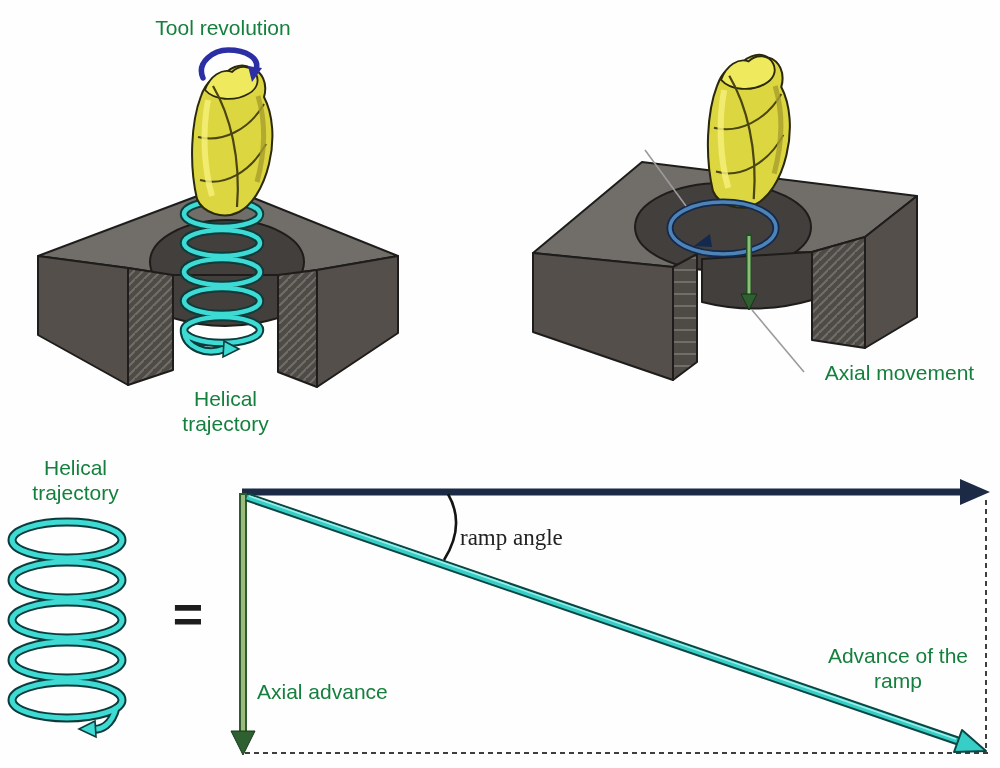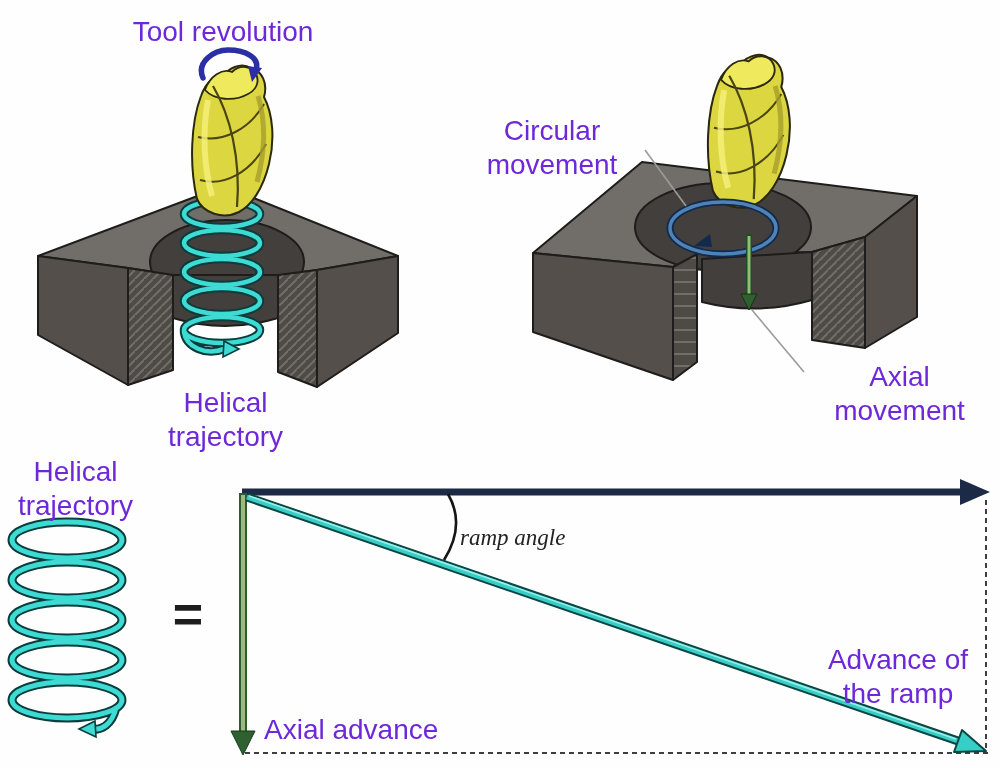--- a/index.html
+++ b/index.html
@@ -1,22 +1,22 @@
 <!DOCTYPE html>
 <html><head>
 <meta charset="utf-8">
 <style>
   html,body{margin:0;padding:0;background:#ffffff;}
   .stage{position:relative;width:1000px;height:768px;background:#fefefe;
          font-family:"Liberation Sans",sans-serif;overflow:hidden;}
   svg.scene{position:absolute;left:0;top:0;}
-  .lbl{position:absolute;color:#6d28d9;font-size:28px;line-height:1.2;}
+  .lbl{position:absolute;color:#15803d;font-size:21px;line-height:1.2;}
   .center{text-align:center;}
   .equals{font-size:52px;font-weight:bold;color:#1d1d1d;line-height:1;}
-  .ramp{font-family:"Liberation Serif",serif;font-style:italic;font-size:23px;color:#222;white-space:nowrap;}
+  .ramp{font-family:"Liberation Serif",serif;font-size:23px;color:#222;white-space:nowrap;}
 </style>
 </head>
 <body>
 
 <div class="stage">
 
 <svg class="scene" width="1000" height="768" viewBox="0 0 1000 768">
   <defs>
     <pattern id="hatchA" width="9" height="9" patternUnits="userSpaceOnUse">
       <rect width="9" height="9" fill="#4e4a46"></rect>
@@ -147,30 +147,29 @@
       <line x1="249" y1="496" x2="956" y2="739" stroke="#9fede8" stroke-width="1.6"></line>
       <polygon points="986,751 954,752 962,730" fill="#36cec7" stroke="#0a4743" stroke-width="2" stroke-linejoin="round"></polygon>
     </g>
 
     <path d="M448,494 Q466,525 444,560" fill="none" stroke="#151515" stroke-width="2.6"></path>
   </g>
 </svg>
 
 <div class="lbl center" style="left:118px;top:15px;width:210px;">Tool revolution</div>
 
-<div class="lbl center" style="left:452px;top:114px;width:200px;">Circular movement</div>
 
 <div class="lbl center" style="left:812px;top:360px;width:175px;">Axial movement</div>
 
 <div class="lbl center" style="left:158px;top:386px;width:135px;">Helical trajectory</div>
 
 <div class="lbl center" style="left:8px;top:455px;width:135px;">Helical trajectory</div>
 
 <div class="lbl center equals" style="left:158px;top:588px;width:60px;">=</div>
 
 
 <div class="lbl ramp" style="left:460px;top:524px;">ramp angle</div>
 
-<div class="lbl" style="left:257px;top:713px;white-space:nowrap;margin-left:7px;">Axial advance</div>
+<div class="lbl" style="left:257px;top:679px;white-space:nowrap;">Axial advance</div>
 
 <div class="lbl center" style="left:812px;top:643px;width:172px;">Advance of the ramp</div>
 
 </div>
 
 </body></html>

